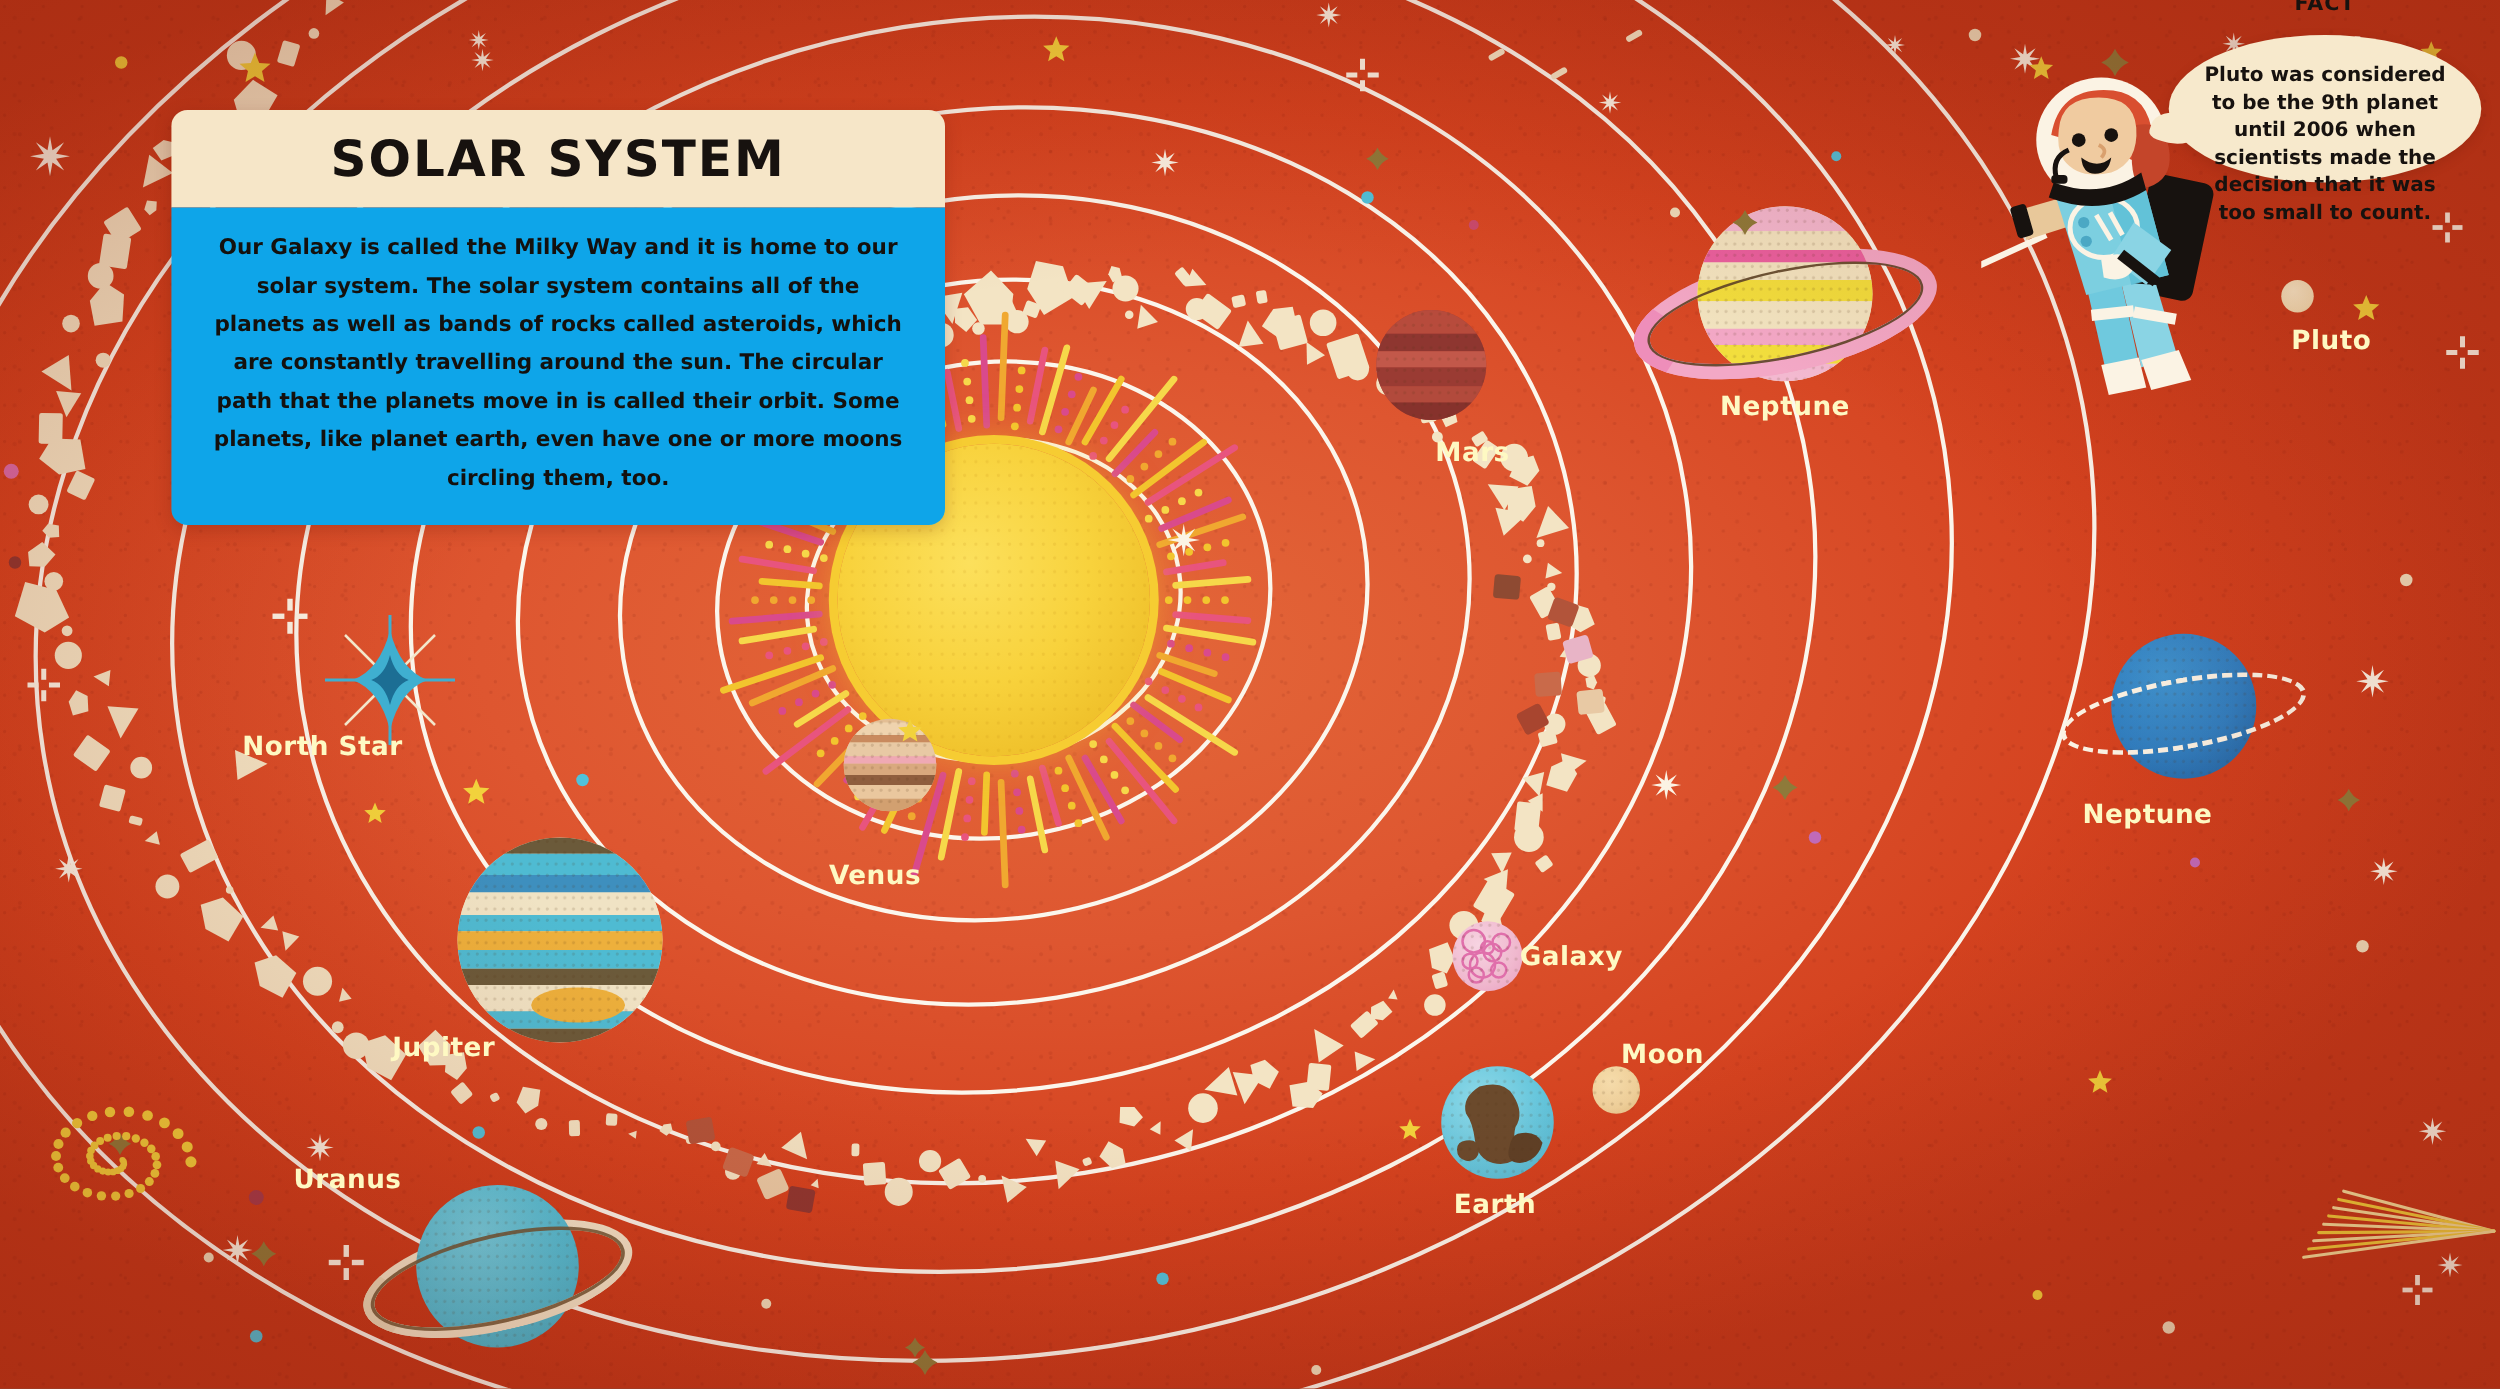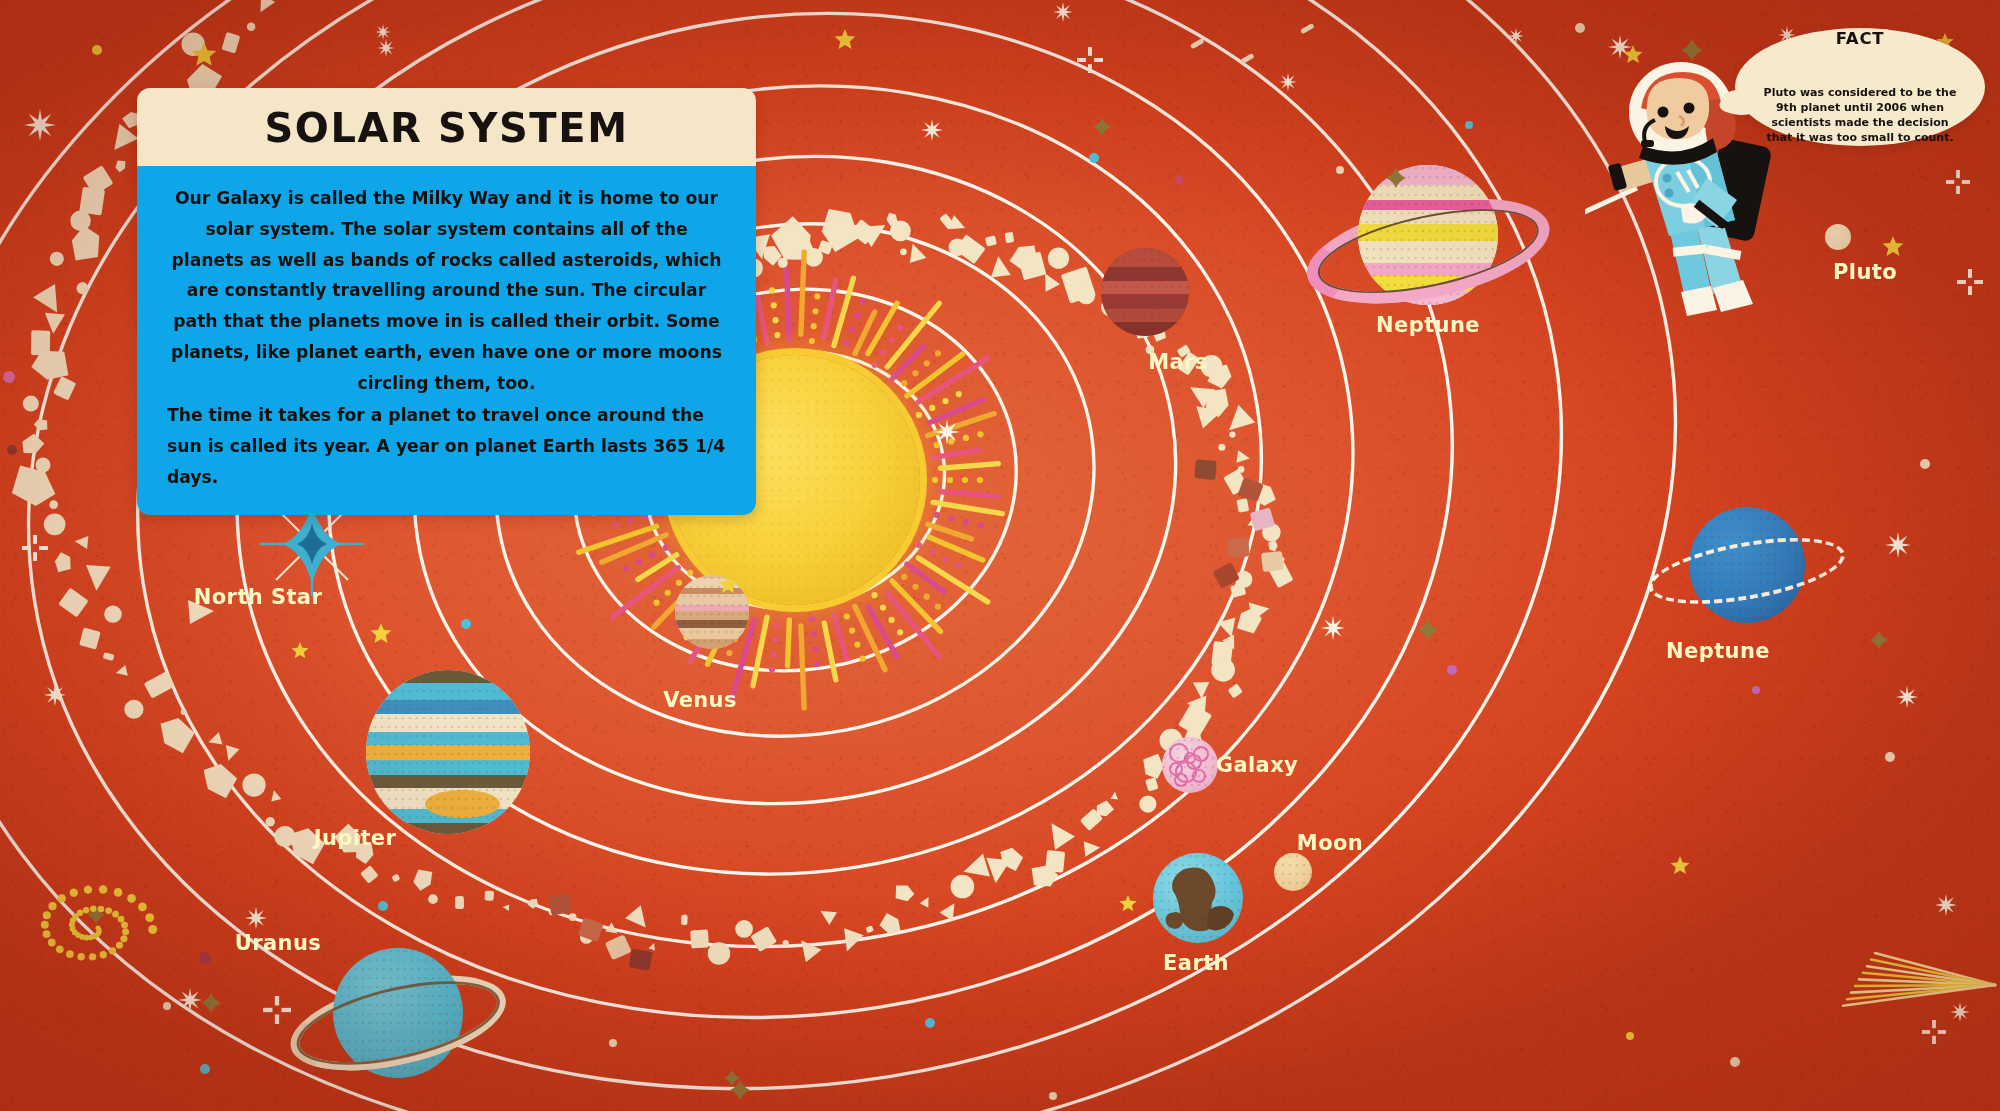--- a/index.html
+++ b/index.html
@@ -72,21 +72,21 @@
   
   #astronaut{position:absolute;left:1585px;top:60px;width:220px;height:260px;}
   
   #fact-bubble{position:absolute;left:1735px;top:28px;width:250px;height:118px;
     background:#F7E9CC;border-radius:50%/50%;box-shadow:0 3px 9px rgba(90,20,5,.18);
     display:flex;flex-direction:column;align-items:center;justify-content:center;gap:36px;}
   #fact-bubble::after{content:"";position:absolute;left:-14px;top:62px;width:40px;height:26px;
     background:#F7E9CC;border-radius:60% 10% 70% 20%;transform:rotate(18deg);}
   #fact-title{font-family:"DejaVu Sans", sans-serif;font-weight:bold;font-size:16.5px;color:#17120F;
     letter-spacing:.8px;margin-bottom:1px;position:relative;z-index:2;}
-  #fact-text{font-family:"DejaVu Sans", sans-serif;font-weight:bold;font-size:11px;color:#17120F;
+  #fact-text{font-family:"DejaVu Sans", sans-serif;font-weight:bold;font-size:16px;color:#17120F;
     line-height:1.38;text-align:center;width:205px;position:relative;z-index:2;}
 
   
   .dot{position:absolute;border-radius:50%;transform:translate(-50%,-50%);}
 </style>
 </head>
 <body>
 
 <div id="stage">
 
@@ -730,21 +730,20 @@
         <path d="M312 524 Q316 540 327 544 Q316 548 312 564 Q308 548 297 544 Q308 540 312 524 Z" fill="#1C6E94"></path>
       </g>
     </svg>
 
   <div id="info-card">
     <div id="info-head">
       <h1 id="info-title">SOLAR SYSTEM</h1>
     </div>
     <div id="info-body">
       <p class="p1">Our Galaxy is called the Milky Way and it is home to our solar system. The solar system contains all of the planets as well as bands of rocks called asteroids, which are constantly travelling around the sun. The circular path that the planets move in is called their orbit. Some planets, like planet earth, even have one or more moons circling them, too.</p>
-      <p class="p2">The time it takes for a planet to travel once around the sun is called its year. A year on planet Earth lasts 365 1/4 days.</p>
     </div>
   </div>
 
   <svg id="astronaut" viewBox="0 0 220 260">
 
     <path d="M-40 170 L52 128" stroke="#FBF3E4" stroke-width="5" fill="none"></path>
 
     <g>
       <path d="M30 108 L72 96 L80 118 L36 132 Z" fill="#E8C89A"></path>
       <rect x="26" y="104" width="13" height="26" rx="3" fill="#17120F" transform="rotate(-16 32 117)"></rect>

